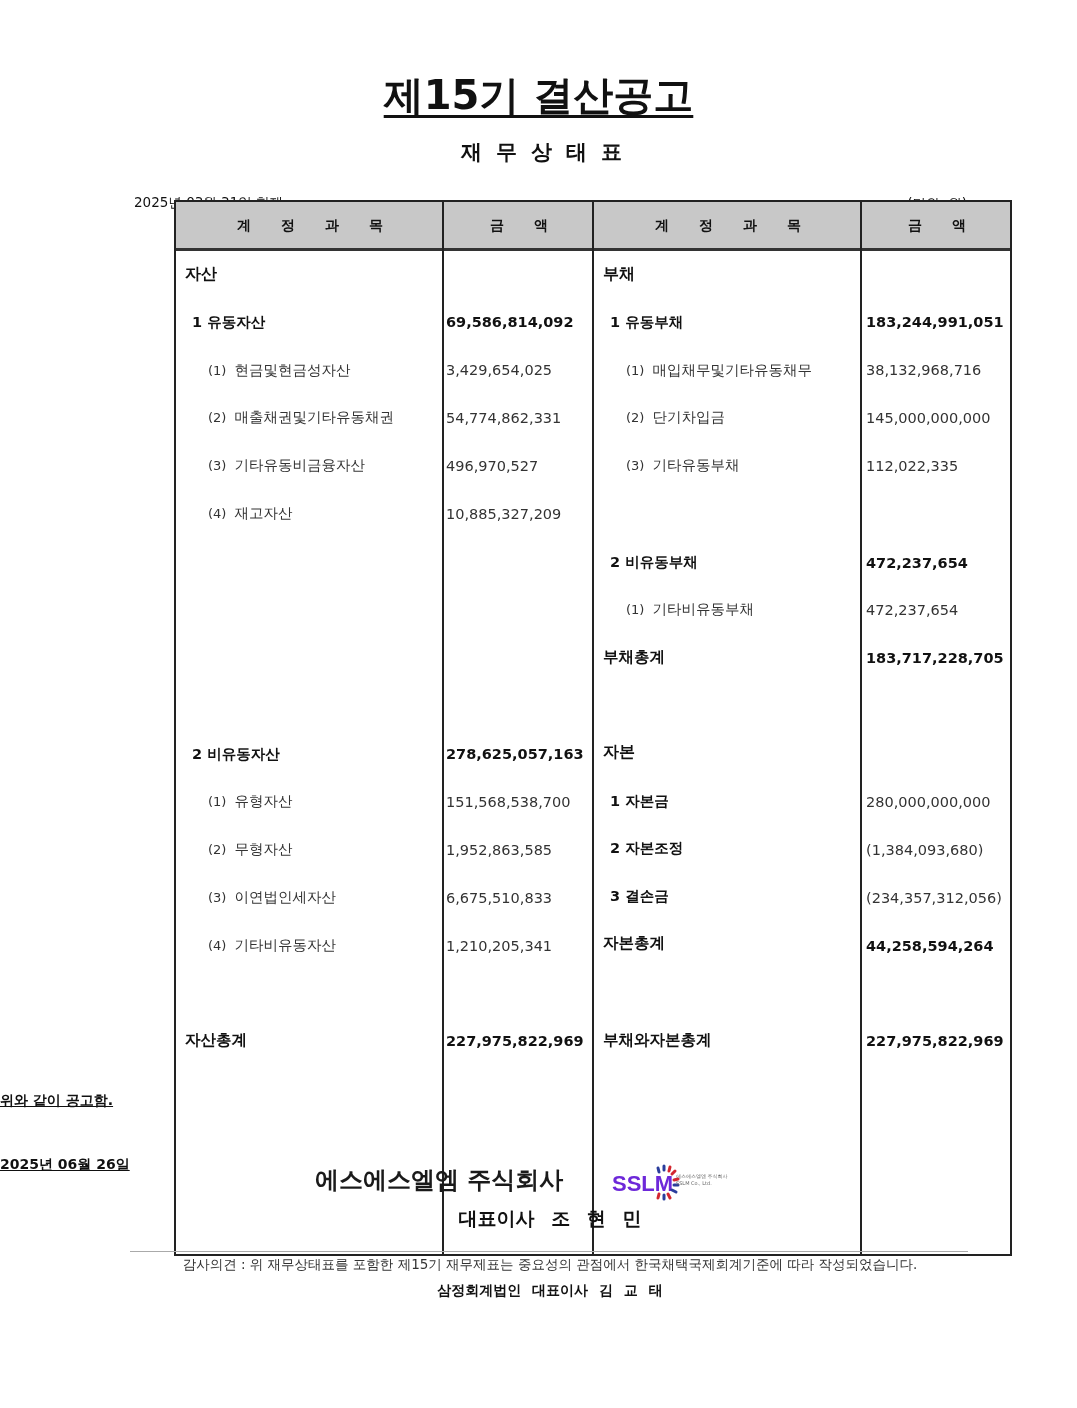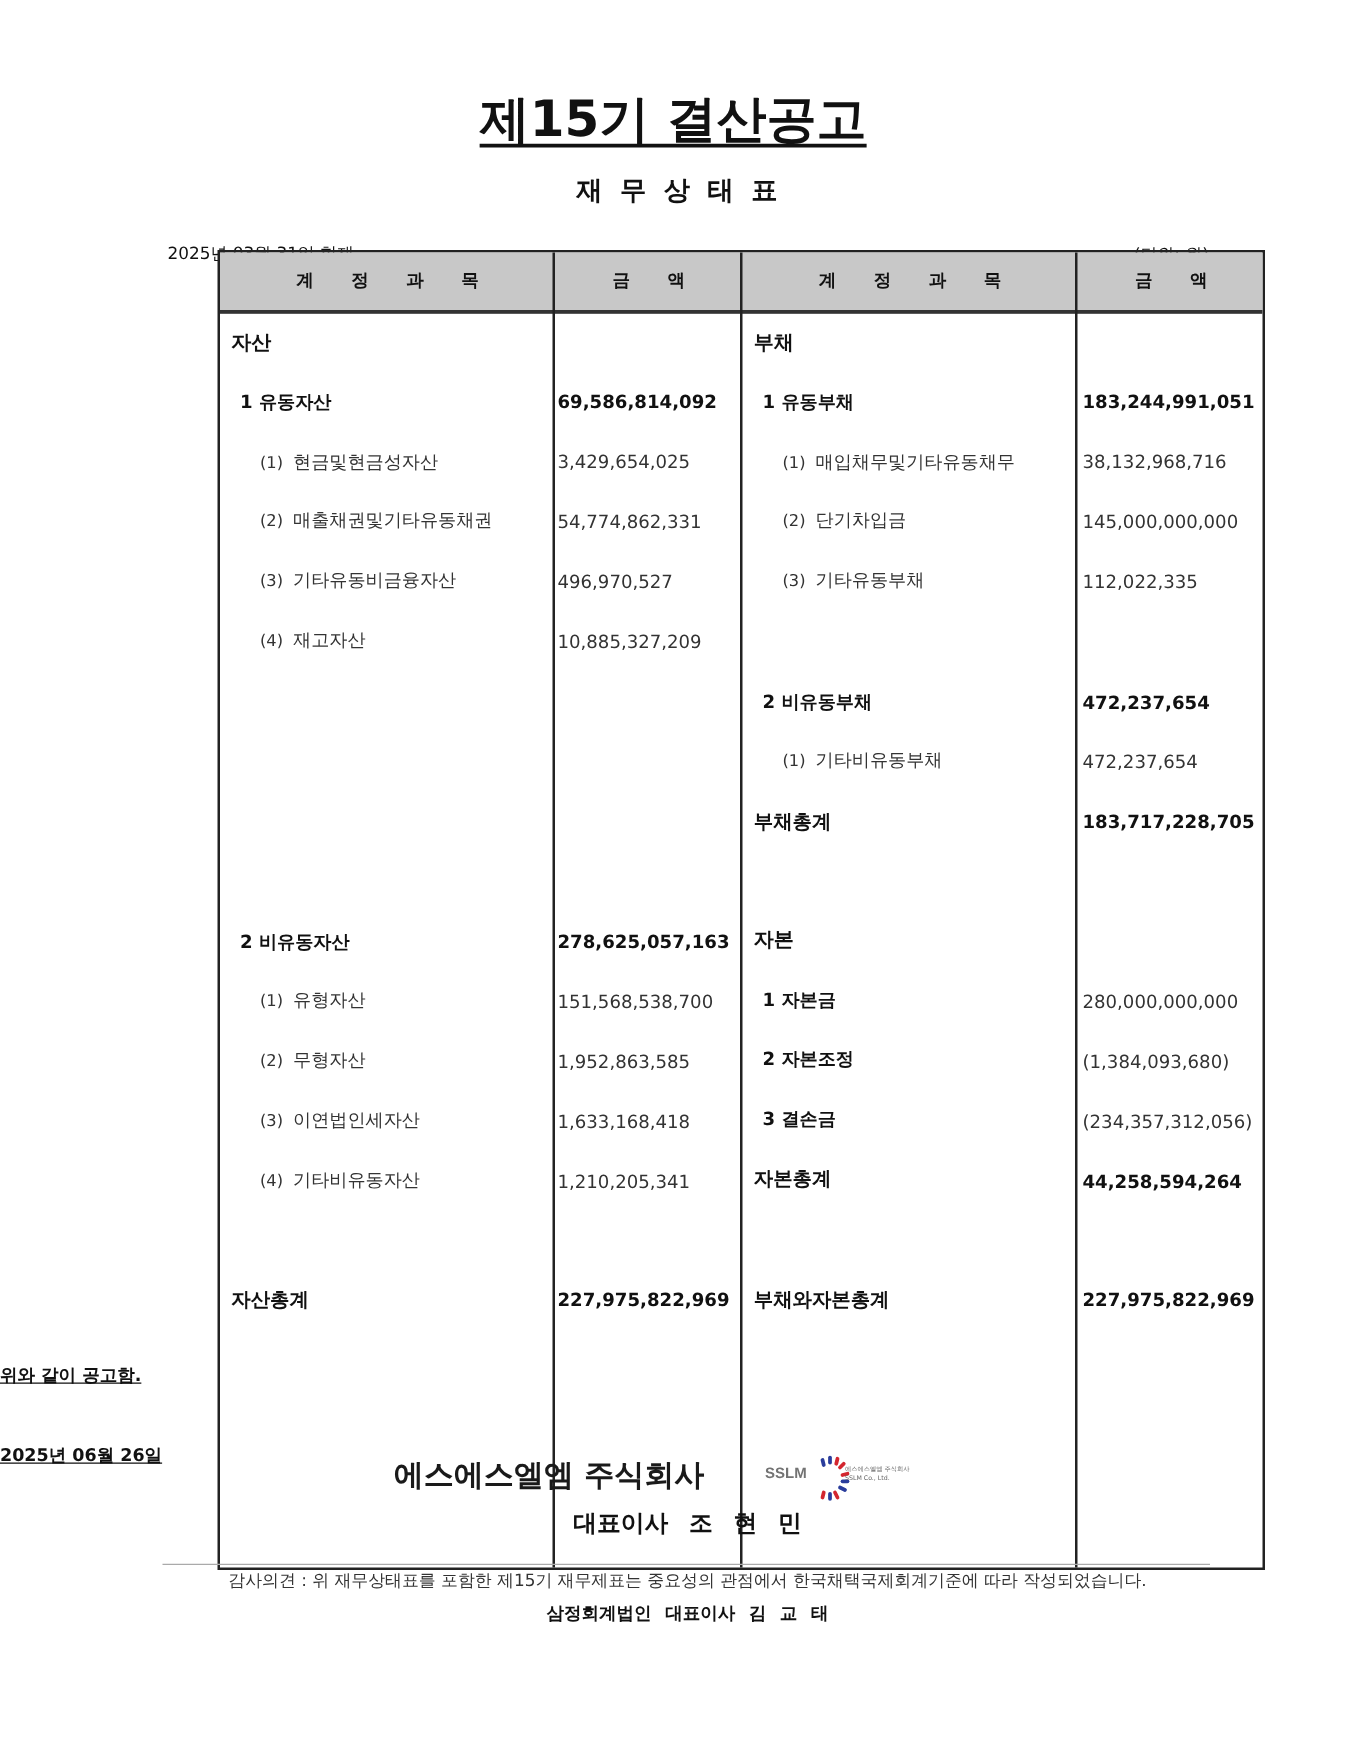--- a/index.html
+++ b/index.html
@@ -39,21 +39,21 @@
   .b { font-weight: bold; }
   .sec { font-size: 16px; font-weight: bold; }
   .sub { color: #333; }
   .sub .pn { font-size: 13px; margin-right: 8px; }
 
   .footer-line { position: absolute; left: 0; width: 873px; text-align: left; font-weight: bold; text-decoration: underline; }
   .company {
     position: absolute; left: 315px; top: 1164px; font-size: 24px; font-weight: bold; color: #1a1a1a;
   }
   .logo { position: absolute; left: 612px; top: 1163px; width: 125px; height: 40px; }
-  .logo-text { position: absolute; left: 0; top: 8px; font-size: 12px; font-weight: bold; font-family: "Liberation Sans", sans-serif; color: #737373; }
+  .logo-text { position: absolute; left: 0; top: 8px; font-size: 22px; font-weight: bold; font-family: "Liberation Sans", sans-serif; color: #6d28d9; }
   .logo-small { position: absolute; left: 64px; top: 10px; font-size: 5px; color: #666; line-height: 7px; }
   .ceo { position: absolute; left: 0; width: 1100px; top: 1206px; text-align: center; font-size: 19px; font-weight: bold; word-spacing: 10px; }
   .rule { position: absolute; left: 130px; width: 838px; top: 1251px; height: 1px; background: #aaa; }
   .audit { position: absolute; left: 0; width: 1100px; top: 1256px; text-align: center; font-size: 13.5px; color: #333; }
   .auditor { position: absolute; left: 0; width: 1100px; top: 1282px; text-align: center; font-size: 14px; font-weight: bold; word-spacing: 6px; }
 </style>
 </head>
 <body>
 
 <div class="title"><span>제15기 결산공고</span></div>
@@ -93,21 +93,21 @@
     <div class="row b lbl" style="left:16px;top:540px;">2 비유동자산</div>
     <div class="row b amt" style="left:270px;width:140px;top:540px;">278,625,057,163</div>
 
     <div class="row sub lbl" style="left:32px;top:587px;"><span class="pn">(1)</span><span>유형자산</span></div>
     <div class="row sub amt" style="left:270px;width:140px;top:588px;">151,568,538,700</div>
 
     <div class="row sub lbl" style="left:32px;top:635px;"><span class="pn">(2)</span><span>무형자산</span></div>
     <div class="row sub amt" style="left:270px;width:140px;top:636px;">1,952,863,585</div>
 
     <div class="row sub lbl" style="left:32px;top:683px;"><span class="pn">(3)</span><span>이연법인세자산</span></div>
-    <div class="row sub amt" style="left:270px;width:140px;top:684px;">1,633,168,418</div>
+    <div class="row sub amt" style="left:270px;width:140px;top:684px;">6,675,510,833</div>
 
     <div class="row sub lbl" style="left:32px;top:731px;"><span class="pn">(4)</span><span>기타비유동자산</span></div>
     <div class="row sub amt" style="left:270px;width:140px;top:732px;">1,210,205,341</div>
 
     <div class="row b lbl" style="left:9px;top:826px;font-size:15.5px;">자산총계</div>
     <div class="row b amt" style="left:270px;width:140px;top:827px;">227,975,822,969</div>
   </div>
 
   <div>
     <div class="row sec" style="left:427px;top:60px;">부채</div>

